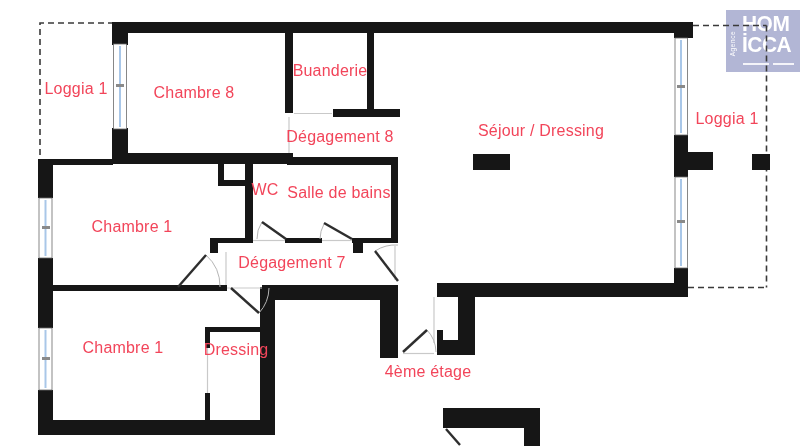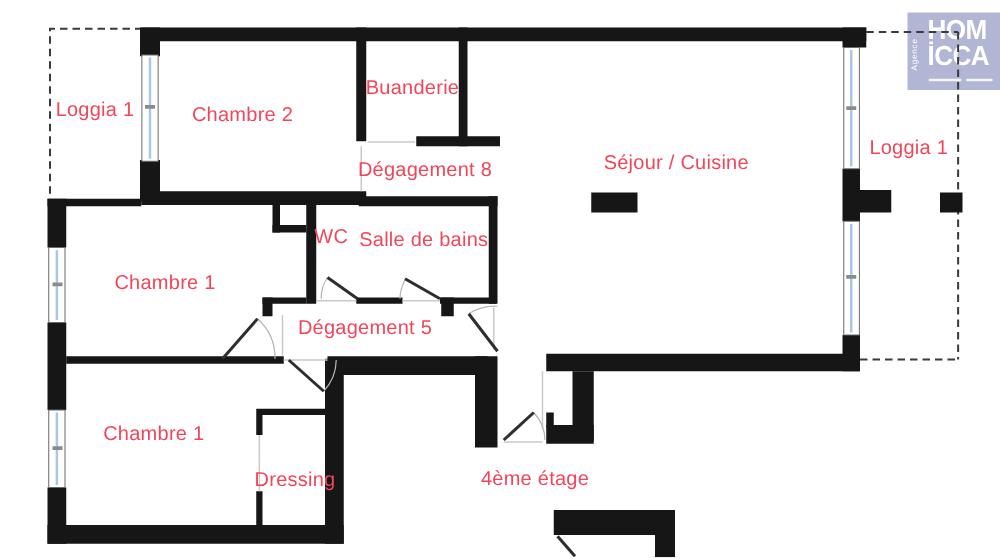--- a/index.html
+++ b/index.html
@@ -190,26 +190,26 @@
     <g>
       <path class="arc" d="M427,330 A33,33 0 0 1 436,352"></path>
       <path class="leaf" d="M403,352 L427,330"></path>
     </g>
     <g>
       <path class="leaf" d="M446,429 L460,445"></path>
     </g>
   </svg>
 
   <div class="room-label" style="left:76px;top:89px">Loggia 1</div>
-  <div class="room-label" style="left:194px;top:93px">Chambre 2</div>
+  <div class="room-label" style="left:194px;top:93px">Chambre 8</div>
   <div class="room-label" style="left:330px;top:71px">Buanderie</div>
   <div class="room-label" style="left:340px;top:137px">Dégagement 8</div>
-  <div class="room-label" style="left:541px;top:131px">Séjour / Cuisine</div>
+  <div class="room-label" style="left:541px;top:131px">Séjour / Dressing</div>
   <div class="room-label" style="left:727px;top:119px">Loggia 1</div>
   <div class="room-label" style="left:132px;top:227px">Chambre 1</div>
   <div class="room-label" style="left:265px;top:190px">WC</div>
   <div class="room-label" style="left:339px;top:193px">Salle de bains</div>
-  <div class="room-label" style="left:292px;top:263px">Dégagement 5</div>
+  <div class="room-label" style="left:292px;top:263px">Dégagement 7</div>
   <div class="room-label" style="left:123px;top:348px">Chambre 1</div>
-  <div class="room-label" style="left:236px;top:385px">Dressing</div>
-  <div class="room-label" style="left:428px;top:384px">4ème étage</div>
+  <div class="room-label" style="left:236px;top:350px">Dressing</div>
+  <div class="room-label" style="left:428px;top:372px">4ème étage</div>
 
 </div>
 
 </body></html>

